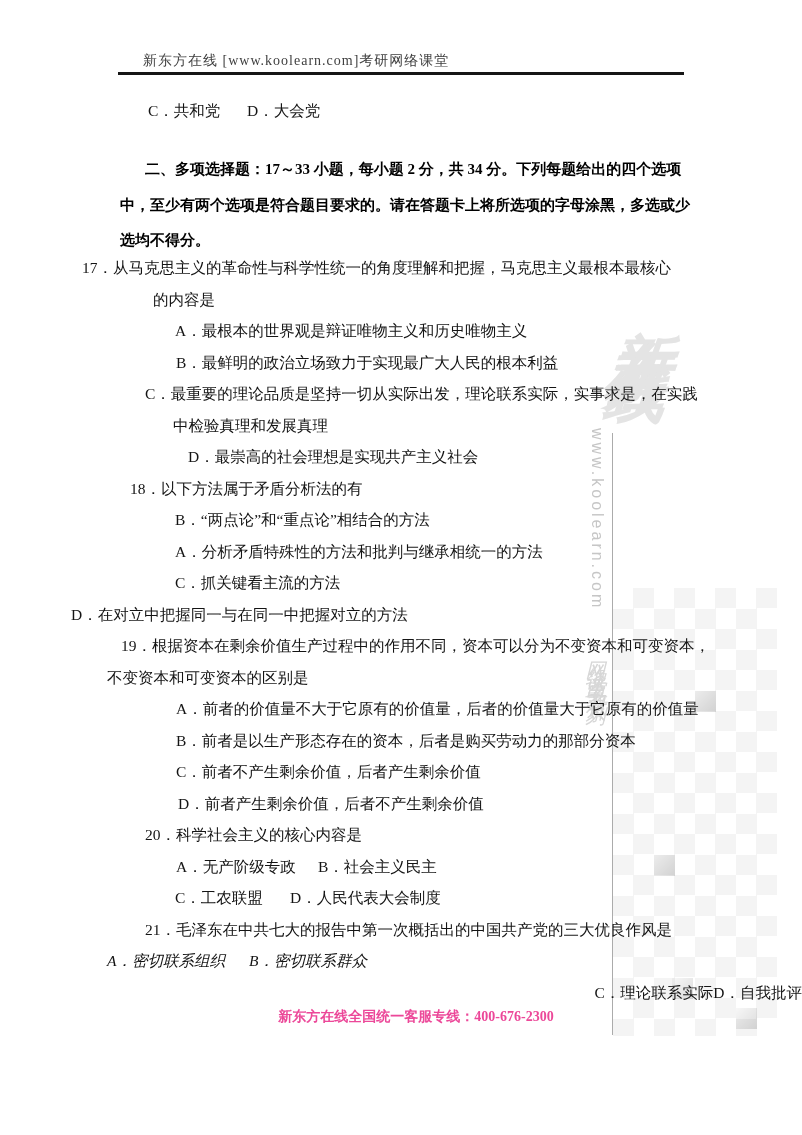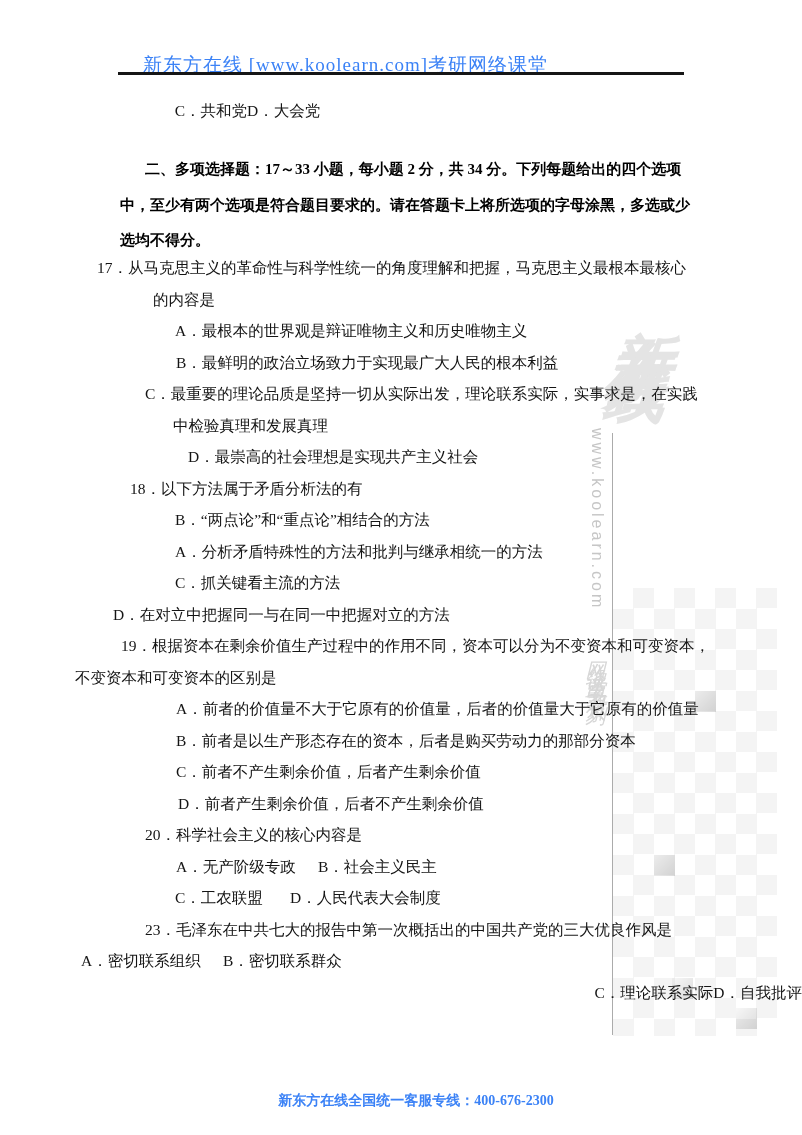--- a/index.html
+++ b/index.html
@@ -2,21 +2,21 @@
 <html><head>
 <meta charset="utf-8">
 <style>
   html,body{margin:0;padding:0;background:#fff;}
   .page{
     position:relative;width:802px;height:1135px;background:#ffffff;overflow:hidden;
     font-family:"Liberation Serif","DejaVu Serif",serif;color:#141414;
   }
   
   .hdr-brand{
-    position:absolute;left:143px;top:52px;font-size:19px;color:#3b82f6;
+    position:absolute;left:143px;top:52px;font-size:14px;color:#404040;
     letter-spacing:1px;white-space:nowrap;
   }
   .hdr-rule{position:absolute;left:118px;top:72px;width:566px;height:3px;background:#161616;}
   
   .wm-brand{
     position:absolute;left:614px;top:280px;writing-mode:vertical-rl;
     font-size:62px;line-height:1;letter-spacing:8px;color:#e4e4e4;
     font-style:italic;font-weight:bold;transform:skewX(-6deg);z-index:0;white-space:nowrap;
   }
   .wm-url{
@@ -34,32 +34,32 @@
     position:absolute;left:613px;top:588px;width:164px;height:448px;z-index:0;
     background:repeating-conic-gradient(rgba(0,0,0,0.045) 0% 25%, rgba(0,0,0,0) 0% 50%);
     background-size:41px 41px;
   }
   .chk-dark{position:absolute;width:21px;height:21px;z-index:0;
     background:linear-gradient(135deg, rgba(0,0,0,0.03), rgba(0,0,0,0.14));}
   
   .content{position:absolute;left:0;top:0;width:802px;z-index:1;}
   .carryover{position:absolute;left:0;top:95px;width:802px;height:32px;line-height:32px;
     font-size:15.5px;white-space:nowrap;padding-left:148px;box-sizing:border-box;}
-  .carryover .first{display:inline-block;width:99px;text-align:right;}
+  .carryover .first{display:inline-block;width:99px;}
   .intro{position:absolute;left:0;top:152px;width:772px;font-weight:bold;color:#000;
     font-size:15px;}
   .intro div{height:35.5px;line-height:35.5px;white-space:nowrap;}
   .intro .i1{padding-left:145px;}
   .intro .i2,.intro .i3{padding-left:120px;}
   .qs{position:absolute;left:0;top:252px;width:802px;font-size:15.5px;}
   .ln{height:31.5px;line-height:31.5px;white-space:nowrap;}
   .pair .first{display:inline-block;}
   
-  .footer{position:absolute;left:30px;right:0;top:1092px;text-align:center;
-    font-weight:bold;font-size:14px;color:#3b82f6;white-space:nowrap;font-family:Liberation Serif, serif;}
+  .footer{position:absolute;left:30px;right:0;top:1008px;text-align:center;
+    font-weight:bold;font-size:14px;color:#ec4899;white-space:nowrap;font-family:Liberation Serif, serif;}
 </style>
 </head>
 <body>
 
 <div class="page">
 
   <div class="wm-brand">新东方在线</div>
   <div class="wm-url">www.koolearn.com</div>
   <div class="wm-series">网络课堂电子教材系列</div>
   <div class="vline"></div>
@@ -79,51 +79,51 @@
     </div>
 
     <div class="intro">
       <div class="i1">二、多项选择题：17～33 小题，每小题 2 分，共 34 分。下列每题给出的四个选项</div>
       <div class="i2">中，至少有两个选项是符合题目要求的。请在答题卡上将所选项的字母涂黑，多选或少</div>
       <div class="i3">选均不得分。</div>
     </div>
 
     <div class="qs">
 
-      <div class="ln" style="padding-left:82px;margin-left:15px;">17．从马克思主义的革命性与科学性统一的角度理解和把握，马克思主义最根本最核心</div>
+      <div class="ln" style="padding-left:82px;">17．从马克思主义的革命性与科学性统一的角度理解和把握，马克思主义最根本最核心</div>
       <div class="ln" style="padding-left:153px;">的内容是</div>
       <div class="ln" style="padding-left:175px;">A．最根本的世界观是辩证唯物主义和历史唯物主义</div>
       <div class="ln" style="padding-left:176px;">B．最鲜明的政治立场致力于实现最广大人民的根本利益</div>
       <div class="ln" style="padding-left:145px;">C．最重要的理论品质是坚持一切从实际出发，理论联系实际，实事求是，在实践</div>
       <div class="ln" style="padding-left:173px;">中检验真理和发展真理</div>
       <div class="ln" style="padding-left:188px;">D．最崇高的社会理想是实现共产主义社会</div>
 
       <div class="ln" style="padding-left:130px;">18．以下方法属于矛盾分析法的有</div>
       <div class="ln" style="padding-left:175px;">B．“两点论”和“重点论”相结合的方法</div>
       <div class="ln" style="padding-left:175px;">A．分析矛盾特殊性的方法和批判与继承相统一的方法</div>
       <div class="ln" style="padding-left:175px;">C．抓关键看主流的方法</div>
-      <div class="ln" style="padding-left:113px;font-family:Liberation Serif, serif;">D．在对立中把握同一与在同一中把握对立的方法</div>
+      <div class="ln" style="padding-left:71px;font-family:Liberation Serif, serif;">D．在对立中把握同一与在同一中把握对立的方法</div>
 
       <div class="ln" style="padding-left:121px;">19．根据资本在剩余价值生产过程中的作用不同，资本可以分为不变资本和可变资本，</div>
-      <div class="ln" style="padding-left:75px;">不变资本和可变资本的区别是</div>
+      <div class="ln" style="padding-left:107px;">不变资本和可变资本的区别是</div>
       <div class="ln" style="padding-left:176px;">A．前者的价值量不大于它原有的价值量，后者的价值量大于它原有的价值量</div>
       <div class="ln" style="padding-left:176px;">B．前者是以生产形态存在的资本，后者是购买劳动力的那部分资本</div>
       <div class="ln" style="padding-left:176px;">C．前者不产生剩余价值，后者产生剩余价值</div>
       <div class="ln" style="padding-left:178px;">D．前者产生剩余价值，后者不产生剩余价值</div>
 
       <div class="ln" style="padding-left:145px;">20．科学社会主义的核心内容是</div>
       <div class="ln pair" style="padding-left:176px;">
         <span class="first" style="width:142px;">A．无产阶级专政</span><span>B．社会主义民主</span>
       </div>
       <div class="ln pair" style="padding-left:175px;">
         <span class="first" style="width:115px;">C．工农联盟</span><span>D．人民代表大会制度</span>
       </div>
 
-      <div class="ln" style="padding-left:145px;">23．毛泽东在中共七大的报告中第一次概括出的中国共产党的三大优良作风是</div>
-      <div class="ln pair" style="padding-left:81px;">
+      <div class="ln" style="padding-left:145px;">21．毛泽东在中共七大的报告中第一次概括出的中国共产党的三大优良作风是</div>
+      <div class="ln pair" style="padding-left:107px;font-style:italic;">
         <span class="first" style="width:142px;">A．密切联系组织</span><span>B．密切联系群众</span>
       </div>
       <div class="ln pair" style="padding-left:176px;text-align:right;">
         <span class="first" style="width:142px;">C．理论联系实际</span><span>D．自我批评</span>
       </div>
     </div>
 
   </div>
 
   <div class="footer">新东方在线全国统一客服专线：400-676-2300</div>

